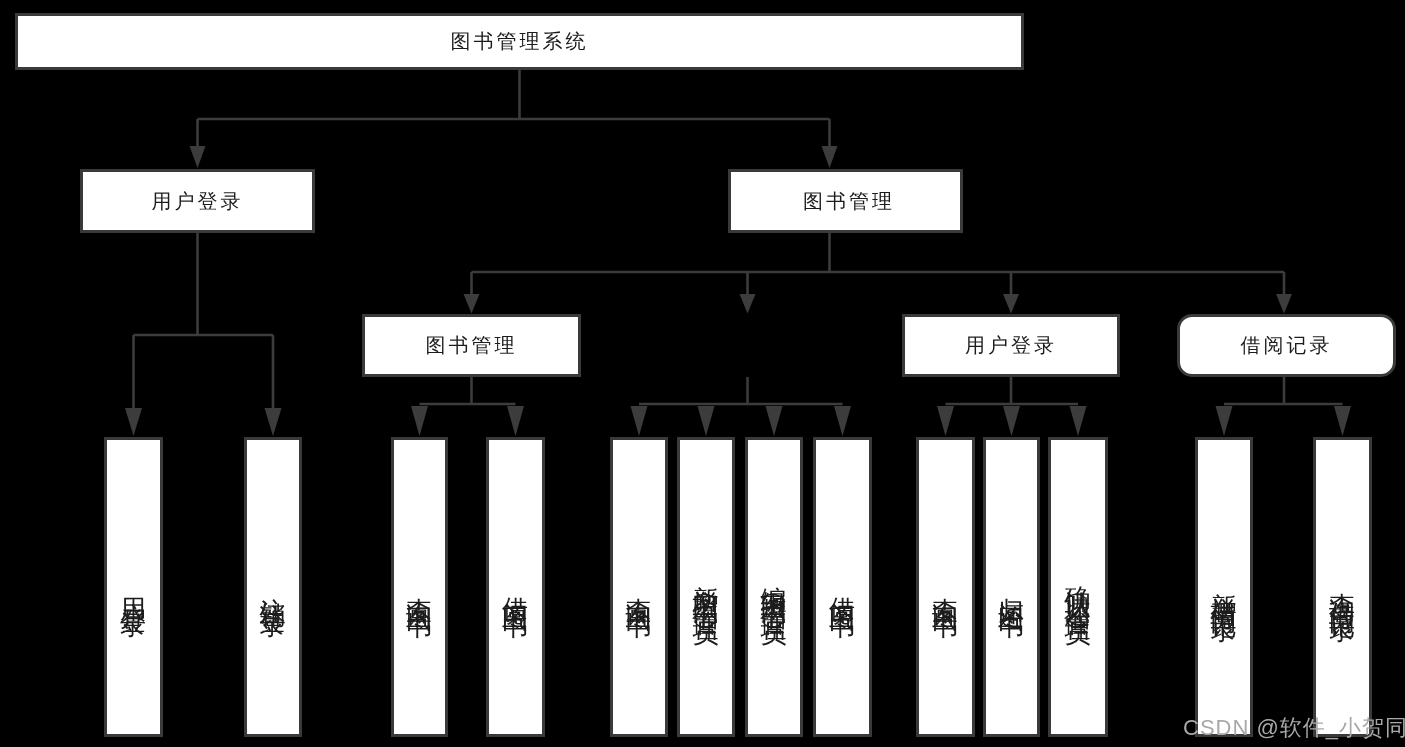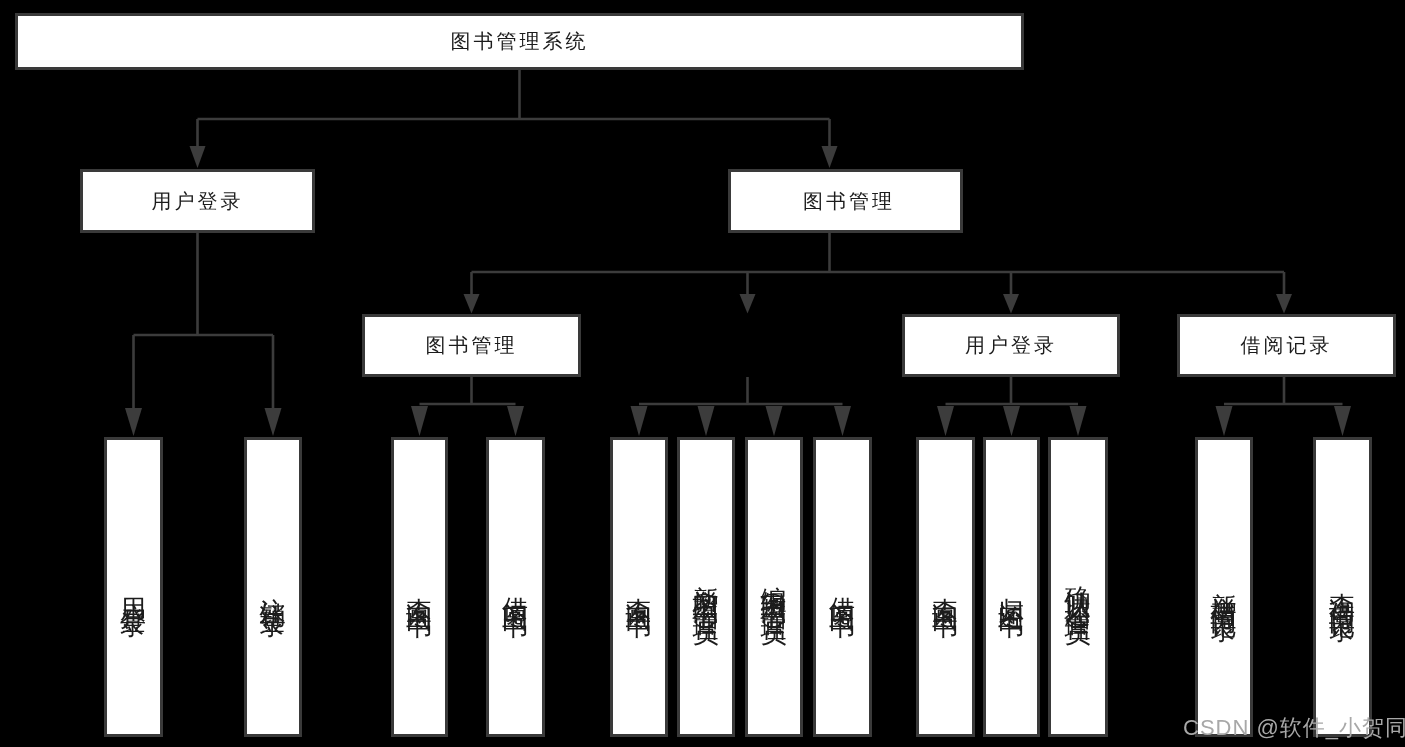--- a/index.html
+++ b/index.html
@@ -93,21 +93,21 @@
     <polygon points="1334,406 1351,406 1342.5,436"></polygon>
   </svg>
 
   <div class="node h" style="left:15px; top:13px; width:1009px; height:57px;">图书管理系统</div>
 
   <div class="node h" style="left:80px; top:169px; width:235px; height:64px;">用户登录</div>
   <div class="node h" style="left:728px; top:169px; width:235px; height:64px;padding-left:7px;">图书管理</div>
 
   <div class="node h" style="left:362px; top:314px; width:219px; height:63px;">图书管理</div>
   <div class="node h" style="left:902px; top:314px; width:218px; height:63px;">用户登录</div>
-  <div class="node h" style="left:1177px; top:314px; width:219px; height:63px;">借阅记录</div>
+  <div class="node h" style="left:1177px; top:314px; width:219px; height:63px;border-radius:15px;">借阅记录</div>
 
   <div class="node v" style="left:104px; top:437px; width:59px; height:300px;">用户登录</div>
   <div class="node v" style="left:244px; top:437px; width:58px; height:300px;">注销登录</div>
 
   <div class="node v" style="left:391px; top:437px; width:57px; height:300px;">查询图书</div>
   <div class="node v" style="left:486px; top:437px; width:59px; height:300px;">借阅图书</div>
 
   <div class="node v" style="left:610px; top:437px; width:58px; height:300px;">查询图书</div>
   <div class="node v" style="left:677px; top:437px; width:58px; height:300px;">新增图书（管理员）</div>
   <div class="node v" style="left:745px; top:437px; width:58px; height:300px;">编辑图书（管理员）</div>

